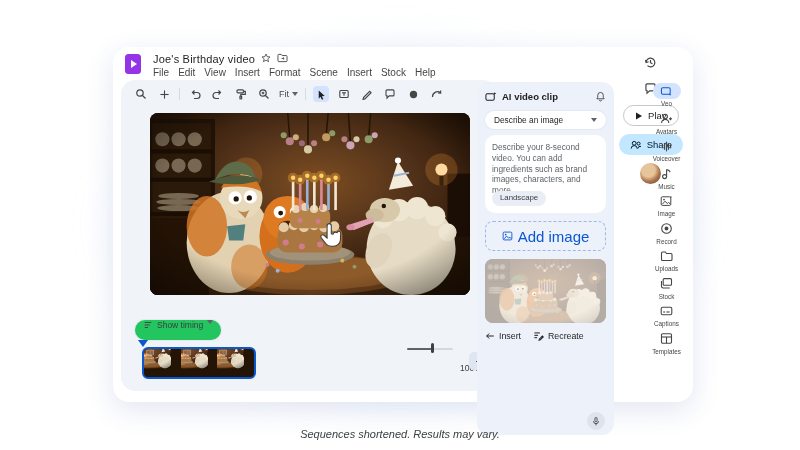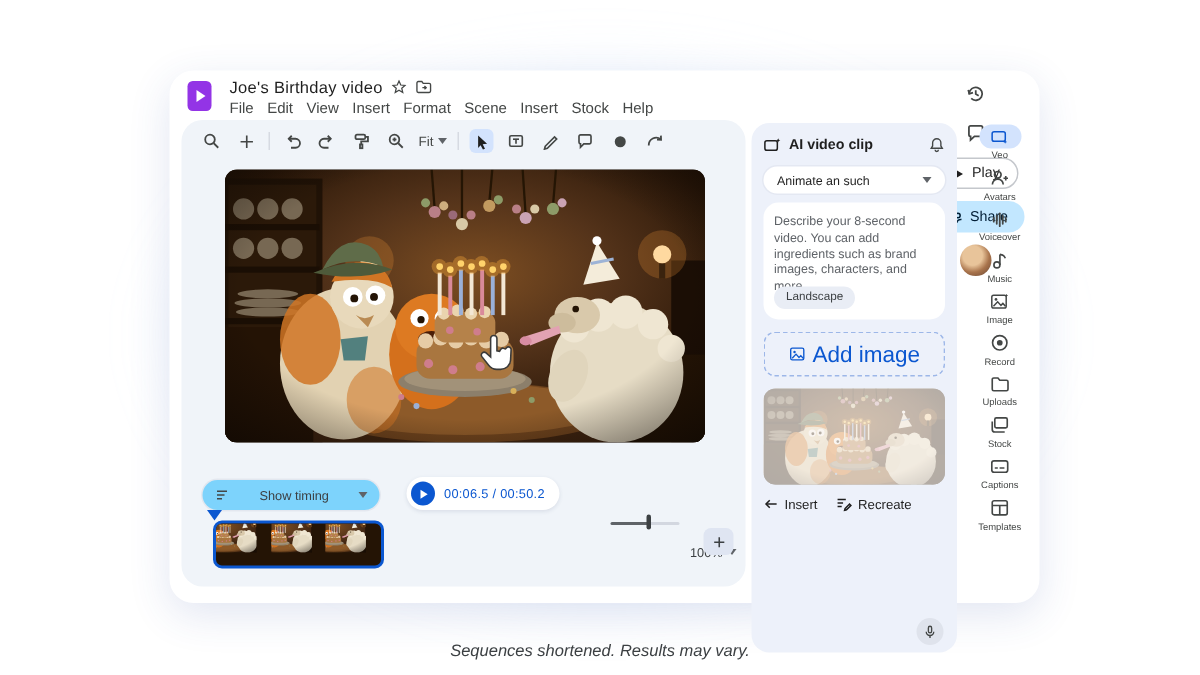--- a/index.html
+++ b/index.html
@@ -33,22 +33,22 @@
   .tb.active { background:#d3e3fd; }
   .tb-divider { width:1px; height:12px; background:#d6dae2; }
   .fit-group { display:flex; align-items:center; gap:3px; font-size:9px; color:#444746; }
   .caret-down { width:0; height:0; border-left:3px solid transparent; border-right:3px solid transparent; border-top:4px solid #5f6368; }
 
   .video-frame { position:absolute; left:29px; top:33px; width:320px; height:182px; border-radius:8px; overflow:hidden; background:#1b0f05; }
   .video-frame svg.scene-svg { display:block; width:100%; height:100%; }
   .hand-cursor { position:absolute; left:52%; top:60%; width:28px; height:28px; }
 
   
-  .show-timing { position:absolute; left:14px; top:240px; height:20px; display:flex; align-items:center; gap:20px;
-                 background:#7dd3fc; border-radius:10px; padding:0 8px; font-size:8.5px; color:#3c4043; box-shadow:0 0 0 1px #e3e7ef; }
+  .show-timing { position:absolute; left:14px; top:240px; height:20px; display:flex; gap:4px;
+                 background:#22c55e; border-radius:10px; padding:0 8px; font-size:8.5px; color:#3c4043; box-shadow:0 0 0 1px #e3e7ef; }
   .time-pill { position:absolute; left:150px; top:238px; height:22px; display:flex; align-items:center; gap:6px;
                background:#fff; border-radius:12px; padding:2px 10px 2px 3px; box-shadow:0 1px 3px rgba(40,60,100,.12); }
   .play-circle { width:16px; height:16px; border-radius:50%; background:#0b57d0; display:flex; align-items:center; justify-content:center; }
   .time-text { font-size:8.5px; color:#0b57d0; letter-spacing:.2px; }
   .zoom-ctl { position:absolute; left:286px; top:243px; display:flex; align-items:center; gap:7px; }
   .slider { position:relative; width:46px; height:10px; }
   .slider .track-l { position:absolute; left:0; top:4.5px; width:26px; height:2px; background:#5f6368; border-radius:1px; }
   .slider .track-r { position:absolute; left:26px; top:4.5px; width:20px; height:2px; background:#d3d7e0; border-radius:1px; }
   .slider .handle { position:absolute; left:24px; top:0; width:3px; height:10px; background:#3c4043; border-radius:1.5px; }
   .zoom-label { font-size:8.5px; color:#3c4043; display:flex; align-items:center; gap:3px;margin-top:40px; }
@@ -56,21 +56,21 @@
   
   .playhead { position:absolute; left:17px; top:260px; width:0; height:0;
               border-left:5px solid transparent; border-right:5px solid transparent; border-top:7px solid #0b57d0; }
   .clip { position:absolute; left:21px; top:267px; width:114px; height:32px; border:2px solid #0b57d0; border-radius:6px;
           overflow:hidden; display:flex; background:#241405; }
   .clip svg { display:block; width:37px; height:28px; }
   .add-scene { position:absolute; left:348px; top:272px; width:20px; height:18px; border-radius:5px; background:#dfe5f2;
                display:flex; align-items:center; justify-content:center; color:#3c4043; }
 
   
-  .panel { position:absolute; left:388px; top:35px; width:137px; height:353px; background:#edf1fa; border-radius:12px; padding:8px; }
+  .panel { position:absolute; left:364px; top:35px; width:137px; height:353px; background:#edf1fa; border-radius:12px; padding:8px; }
   .panel-header { display:flex; align-items:center; gap:5px; height:13px; }
   .panel-title { font-size:9.5px; font-weight:bold; color:#1f1f1f; flex:1; }
   .mode-pill { margin-top:8px; height:18px; background:#fff; border-radius:14px; display:flex; align-items:center;
                padding:0 9px; font-size:8.3px; color:#1f1f1f; justify-content:space-between; box-shadow:0 0 0 1px #e4e8f2; }
   .prompt-card { margin-top:6px; height:78px; background:#fff; border-radius:10px; padding:7px; font-size:8.3px;
                  line-height:1.3; color:#5f6368; position:relative; }
   .aspect-chip { position:absolute; left:7px; bottom:7px; background:#e9edf5; border-radius:9px; padding:2.5px 8px;
                  font-size:7.8px; color:#3c4043; }
   .add-image { margin-top:8px; height:30px; border:1px dashed #9db7e8; border-radius:8px; display:flex; align-items:center;
                justify-content:center; gap:5px; color:#0b57d0; font-size:15px; }
@@ -444,28 +444,20 @@
       <div class="show-timing">
         <svg class="ic" width="10" height="10" viewBox="0 0 12 12" fill="none" stroke="#444746" stroke-width="1.2">
             <line x1="2" y1="3" x2="10" y2="3"></line>
             <line x1="2" y1="6" x2="8" y2="6"></line>
             <line x1="2" y1="9" x2="6" y2="9"></line>
           </svg>
         <span>Show timing</span>
         <span class="caret-down"></span>
       </div>
 
-      <div class="time-pill">
-        <span class="play-circle">
-          <svg class="ic" width="7" height="7" viewBox="0 0 8 8">
-              <polygon points="1.5,0.5 7,4 1.5,7.5" fill="#fff"></polygon>
-            </svg>
-        </span>
-        <span class="time-text">00:06.5 / 00:50.2</span>
-      </div>
 
       <div class="zoom-ctl">
         <div class="slider">
           <div class="track-l"></div>
           <div class="track-r"></div>
           <div class="handle"></div>
         </div>
         <span class="zoom-label">
           <span>100%</span>
           <span class="caret-down"></span>
@@ -501,21 +493,21 @@
         <span class="panel-title">AI video clip</span>
         <span>
             <svg class="ic" width="11" height="11" viewBox="0 0 12 12" fill="none" stroke="#444746" stroke-width="1">
               <path d="M6 1.6 a3 3 0 0 1 3 3 v2.3 l1 1.6 H2 l1-1.6 V4.6 a3 3 0 0 1 3-3 Z"></path>
               <path d="M4.8 9.7 a1.2 1.2 0 0 0 2.4 0"></path>
             </svg>
           </span>
       </div>
 
       <div class="mode-pill">
-        <span>Animate an such</span>
+        <span>Describe an image</span>
         <span class="caret-down"></span>
       </div>
 
       <div class="prompt-card">
         <span>Describe your 8-second video. You can add ingredients such as brand images, characters, and more.</span>
         <span class="aspect-chip">Landscape</span>
       </div>
 
       <div class="add-image">
         <svg class="ic" width="11" height="10" viewBox="0 0 12 11" fill="none" stroke="#0b57d0" stroke-width="1">

